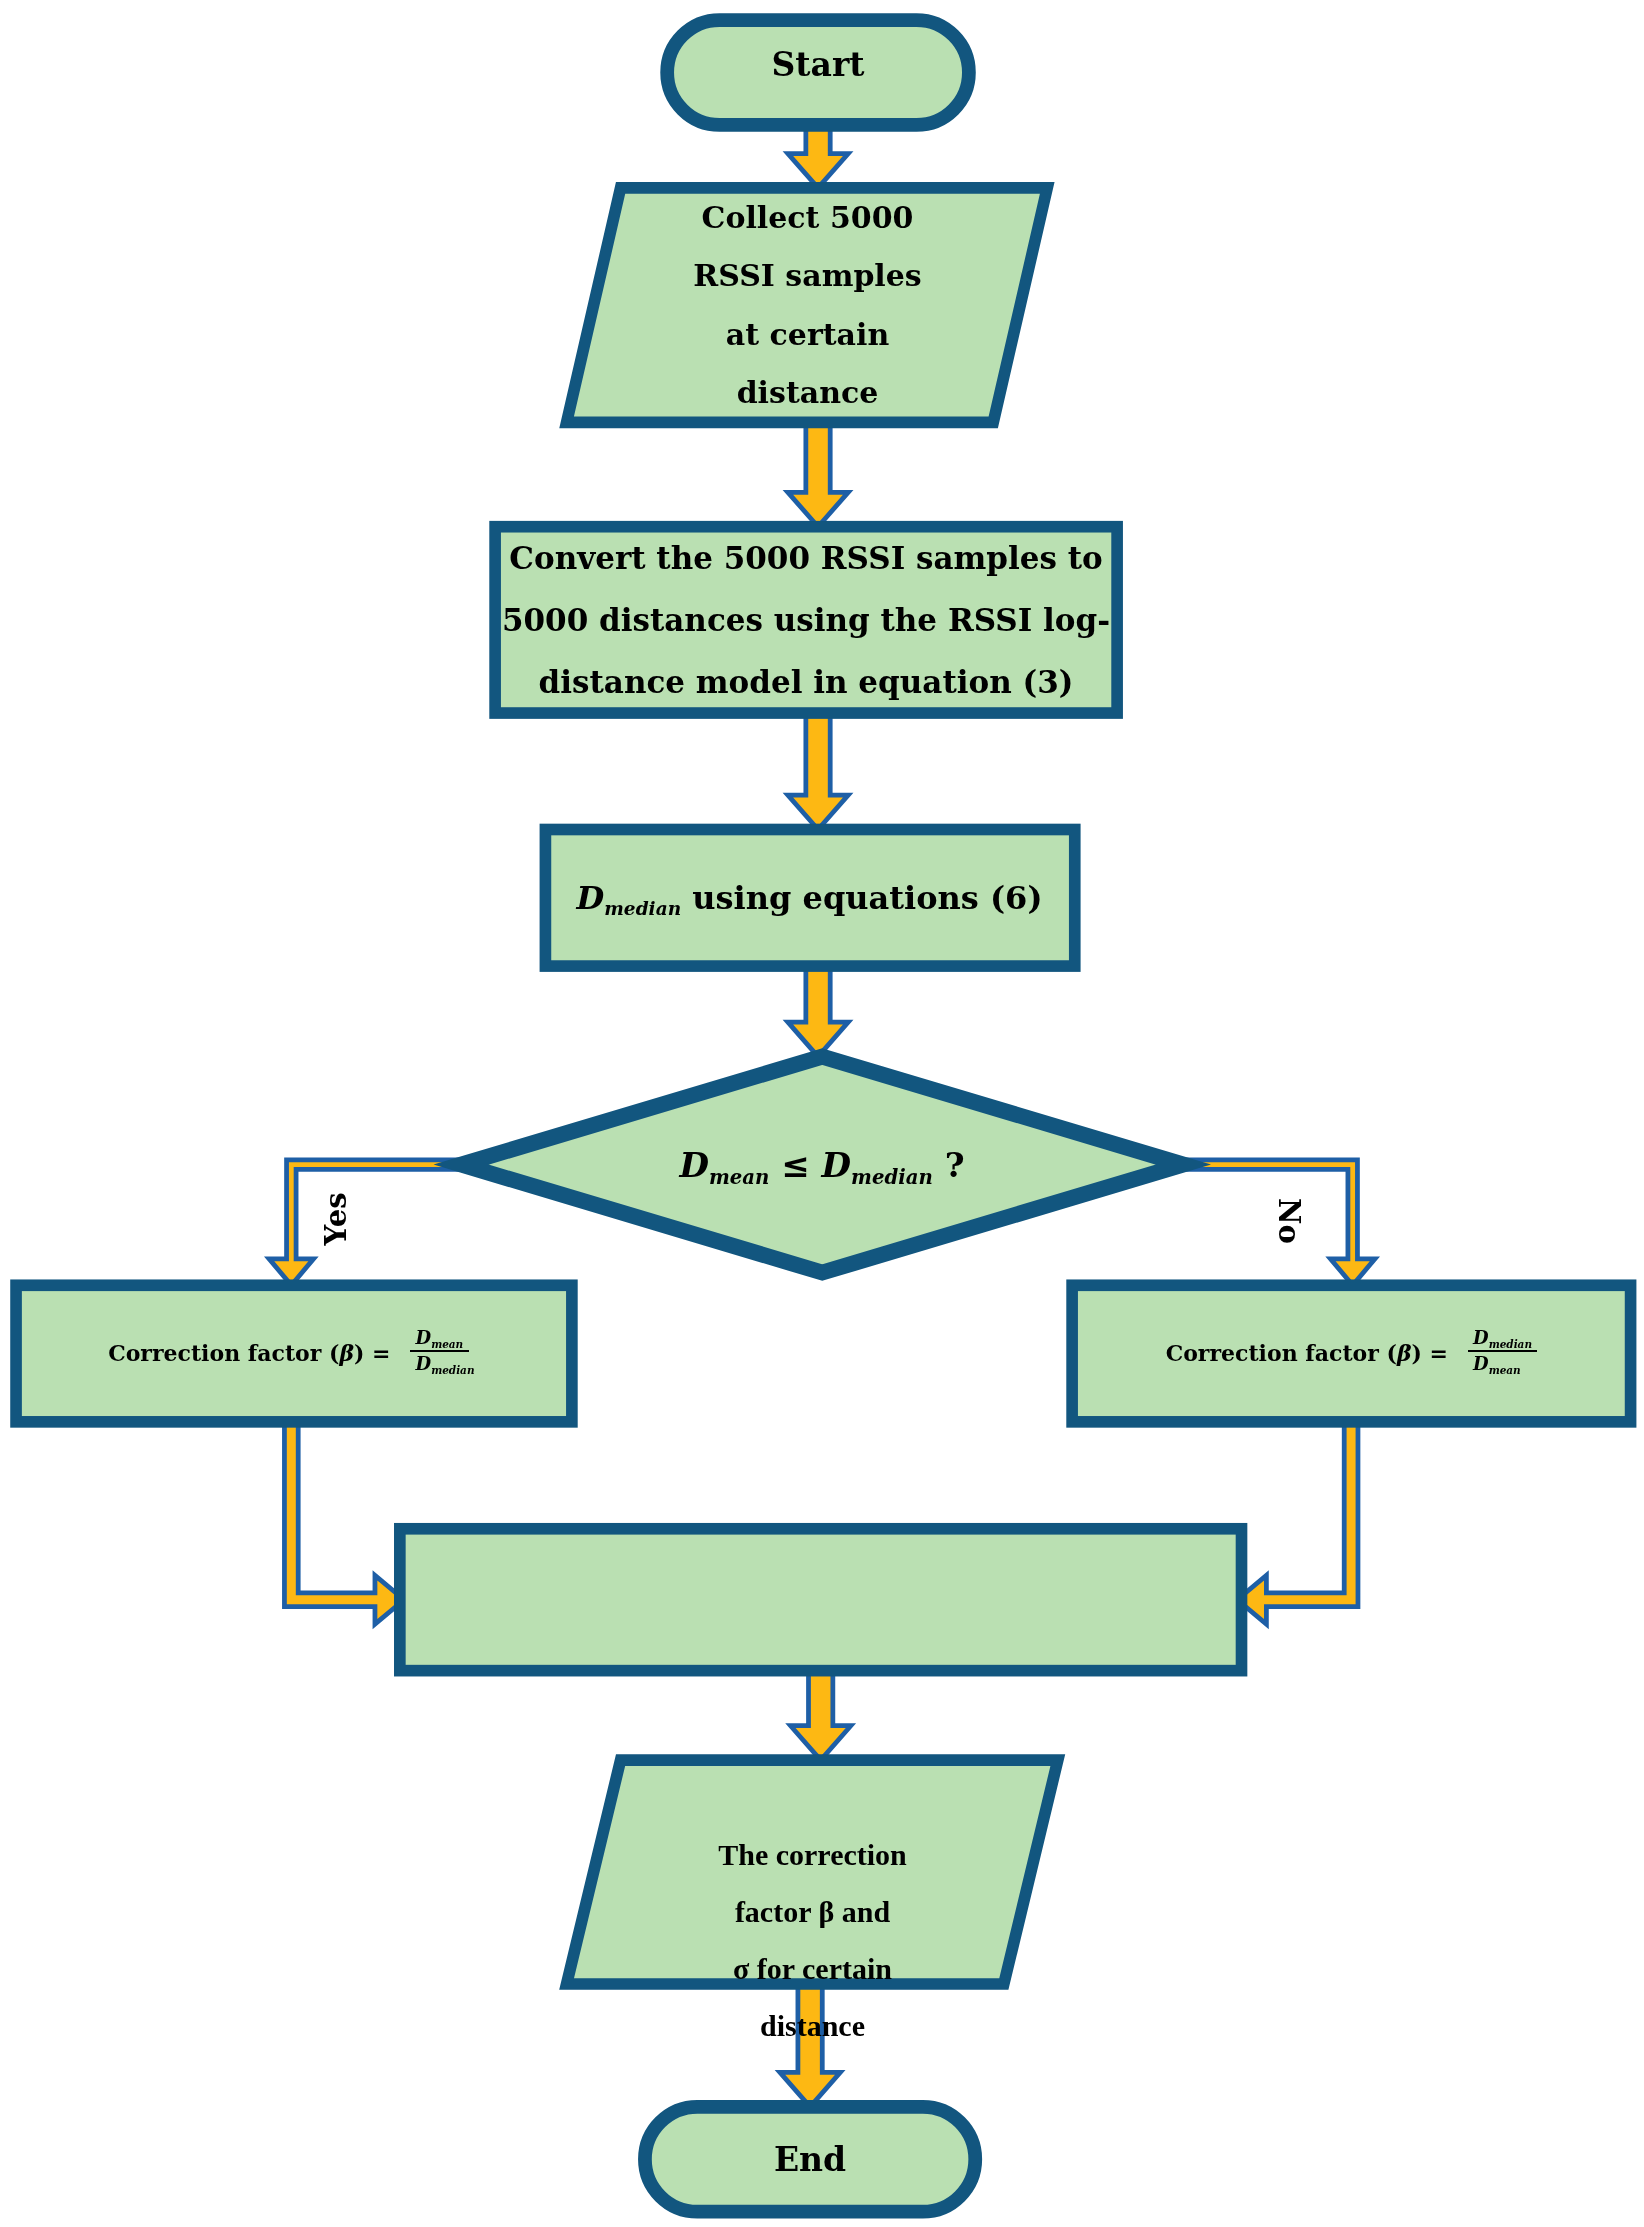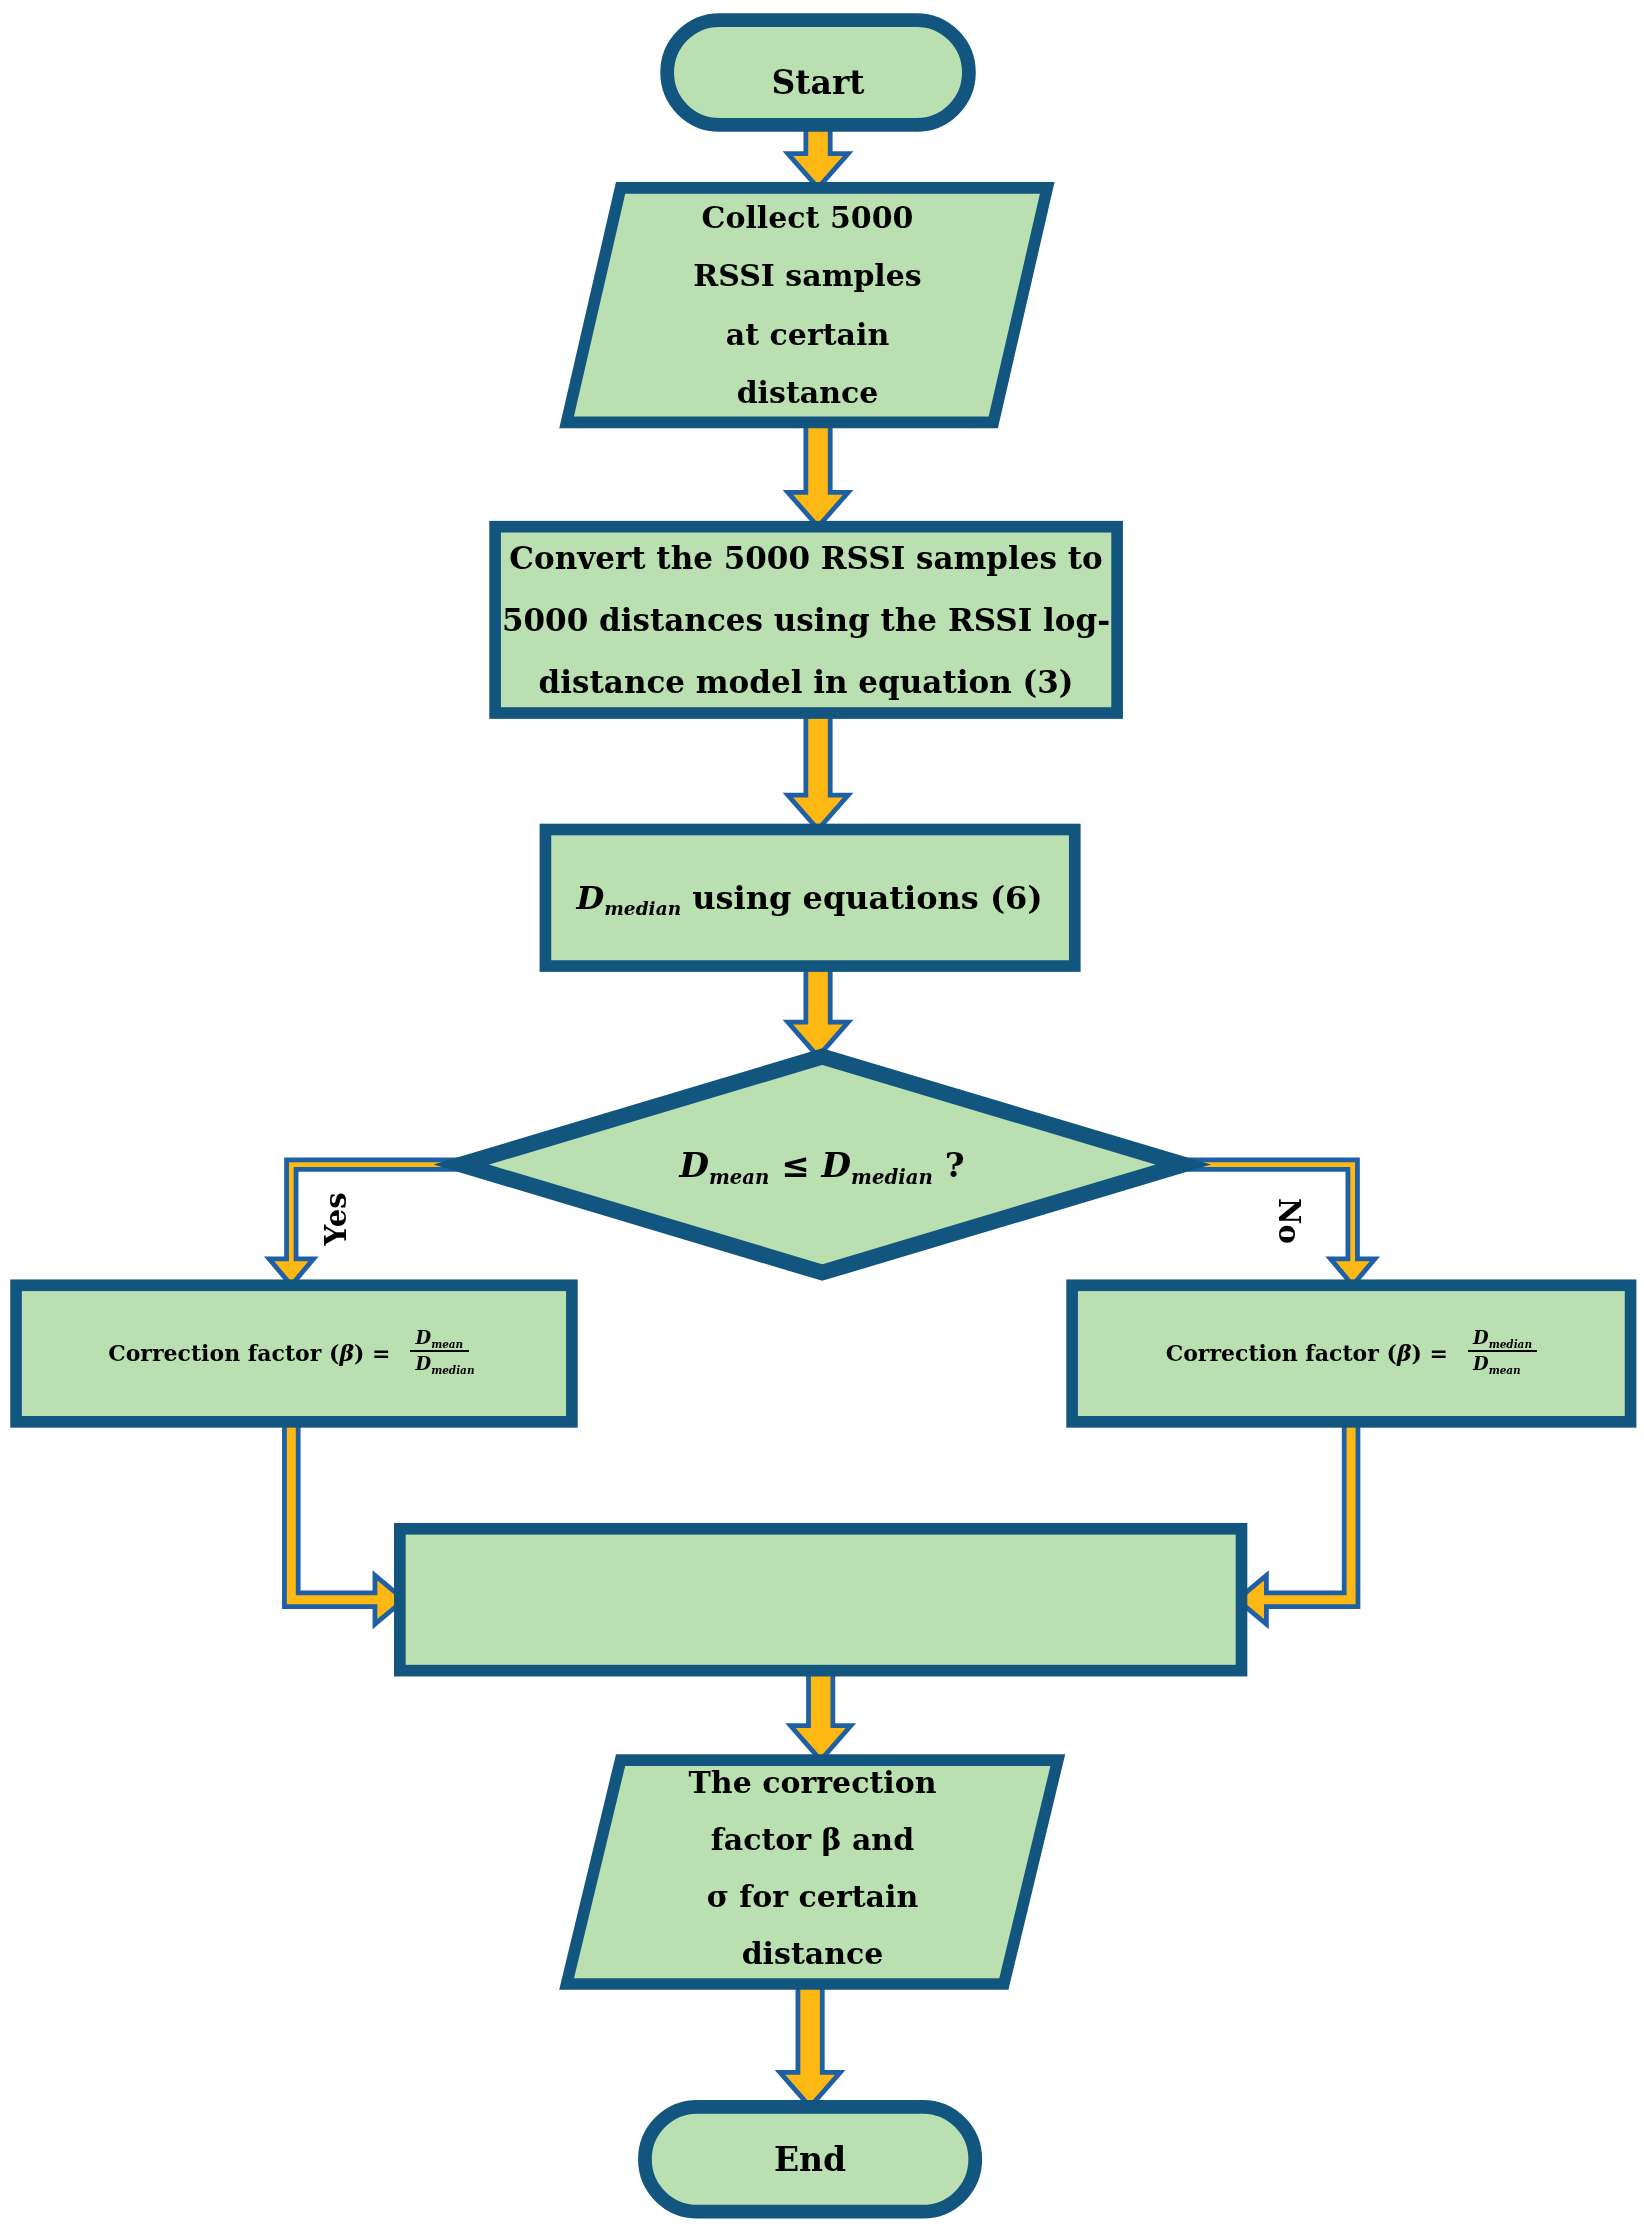--- a/index.html
+++ b/index.html
@@ -83,21 +83,21 @@
     <rect class="shape rect-shape" x="935" y="995" width="1175" height="352"></rect>
     <rect class="shape rect-shape" x="1030" y="1567" width="1000" height="258"></rect>
     <path class="shape diamond-shape" d="M1553,1996 L2235,2200 L1553,2404 L871,2200 Z"></path>
     <rect class="shape rect-shape" x="30" y="2428" width="1050" height="258"></rect>
     <rect class="shape rect-shape" x="2025" y="2428" width="1055" height="258"></rect>
     <rect class="shape rect-shape" x="755" y="2888" width="1590" height="268"></rect>
     <path class="shape rect-shape" d="M1172,3325 L1998,3325 L1896,3748 L1070,3748 Z"></path>
     <rect class="shape stadium-shape" x="1218" y="3980" width="624" height="198" rx="99" ry="99"></rect>
   </svg>
 
-  <div class="label terminal-label" style="left:667px; top:30px; width:302px; height:105px;">
+  <div class="label terminal-label" style="left:667px; top:12px; width:302px; height:105px;">
     <div>Start</div>
   </div>
 
   <div class="label io-label" style="left:567px; top:188px; width:481px; height:235px;">
     <div>Collect 5000</div>
     <div>RSSI samples</div>
     <div>at certain</div>
     <div>distance</div>
   </div>
 
@@ -131,21 +131,21 @@
   </div>
 
   <div class="label formula-label" style="left:1072px; top:1286px; width:559px; height:137px;">
     <div><span>Correction factor (</span><span class="beta">β</span><span>) = </span><span class="frac">
           <span class="num"><span class="dvar">D</span><sub class="ssub">median</sub></span>
           <span class="den"><span class="dvar">D</span><sub class="ssub">mean</sub></span>
         </span></div>
   </div>
 
 
-  <div class="label out-label" style="left:567px; top:1756px; width:491px; height:224px;">
+  <div class="label out-label" style="left:567px; top:1828px; width:491px; height:224px;font-family:Liberation Serif, serif;">
     <div>The correction</div>
     <div>factor β and</div>
     <div>σ for certain</div>
     <div>distance</div>
   </div>
 
   <div class="label terminal-label" style="left:645px; top:2107px; width:330px; height:105px;">
     <div>End</div>
   </div>
 

